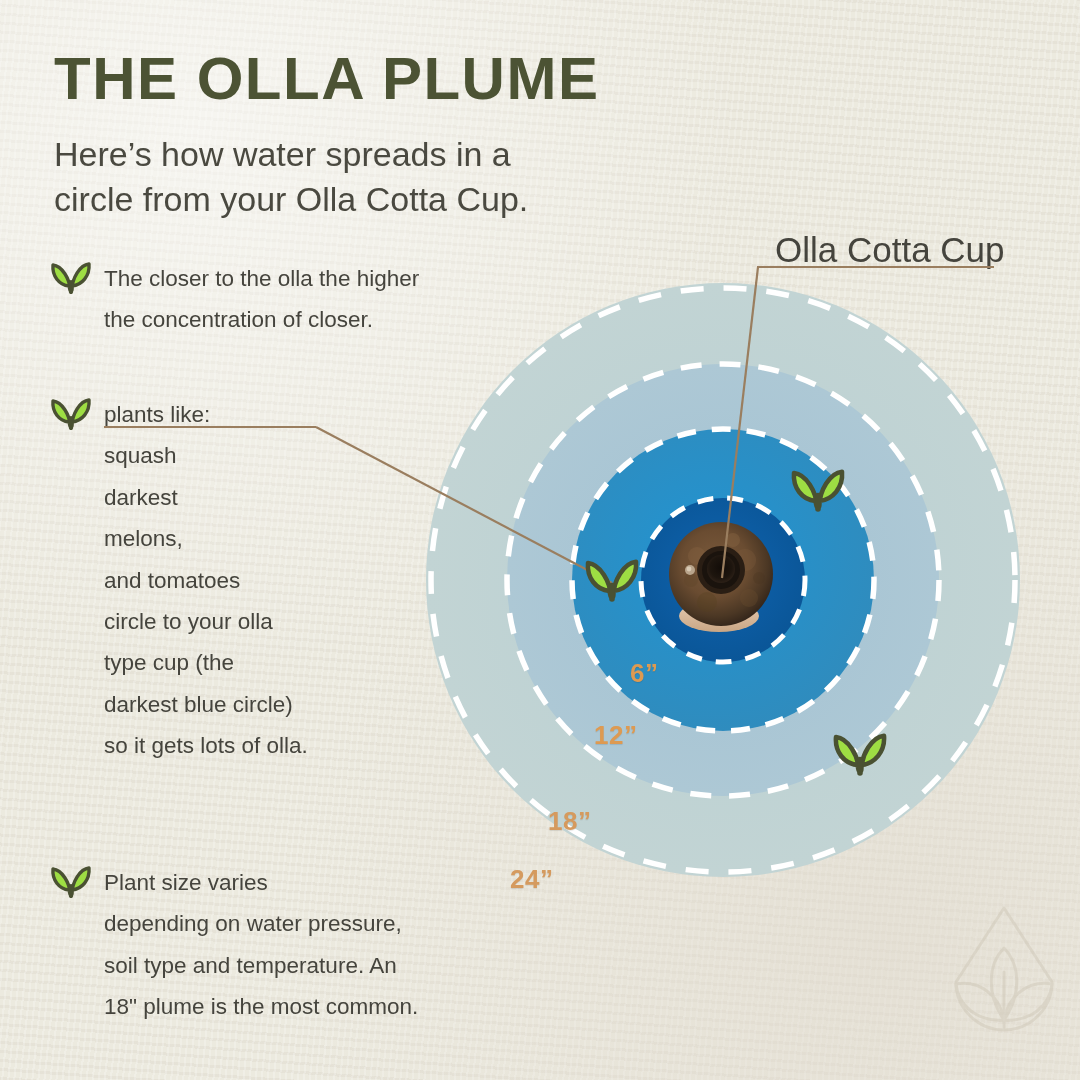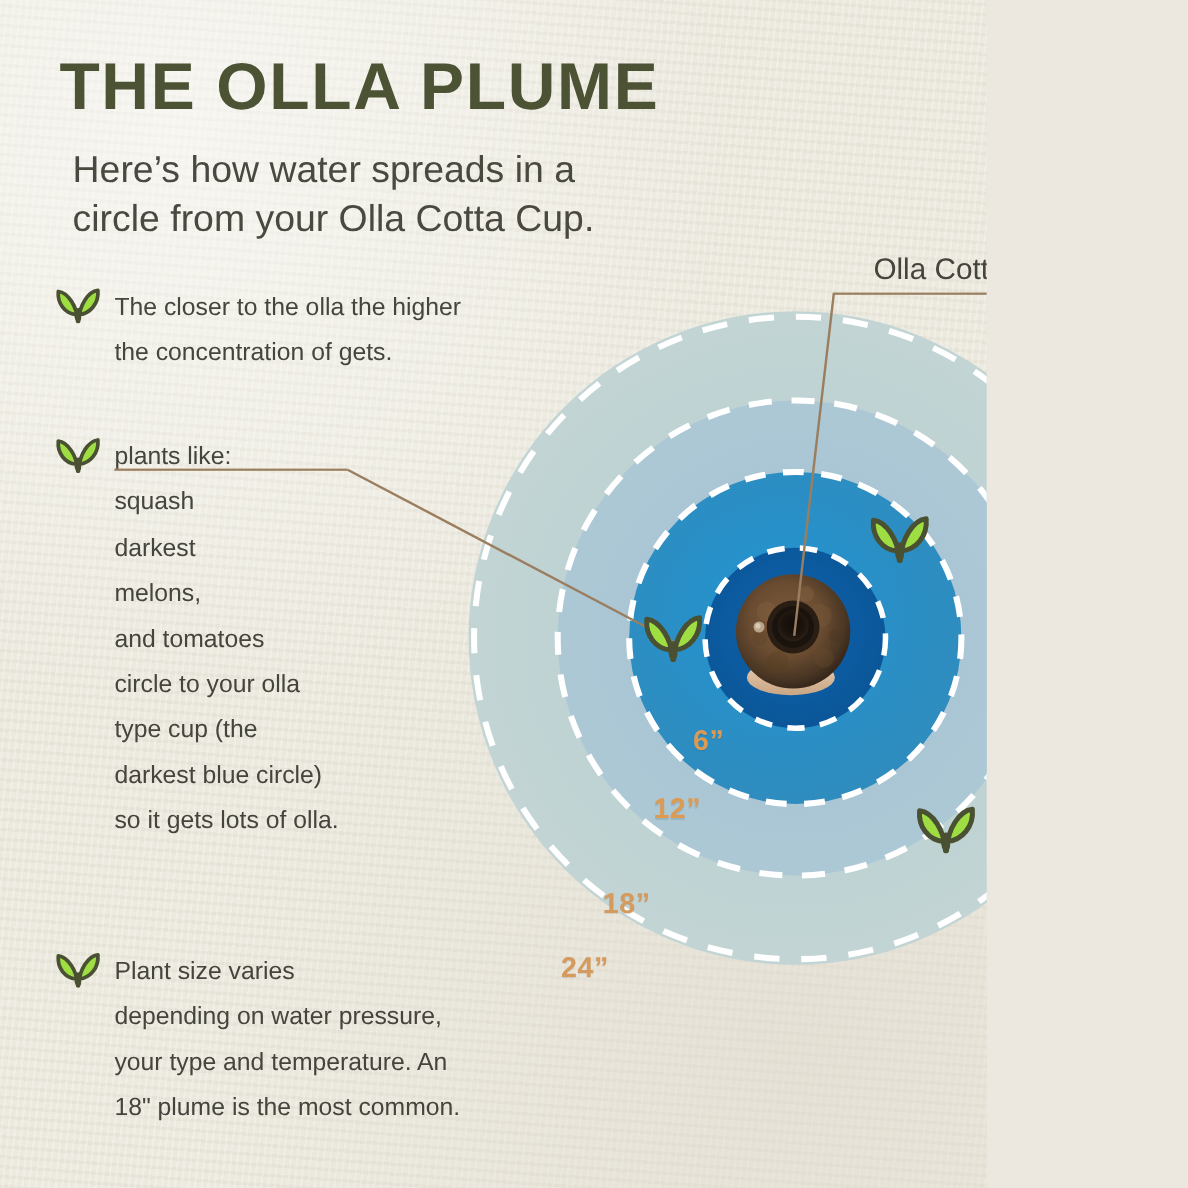--- a/index.html
+++ b/index.html
@@ -10,21 +10,21 @@
   body {
     width: 1080px;
     height: 1080px;
     overflow: hidden;
     font-family: "Liberation Sans", sans-serif;
     background: #ece8e0;
   }
 
   #canvas {
     position: relative;
-    width: 897px;
+    width: 1080px;
     height: 1080px;
     background:
       radial-gradient(circle at 18% 12%, rgba(255,255,255,0.55) 0%, rgba(255,255,255,0) 42%),
       radial-gradient(circle at 82% 88%, rgba(222,215,203,0.55) 0%, rgba(222,215,203,0) 46%),
       repeating-linear-gradient(96deg, rgba(255,255,255,0.22) 0px, rgba(255,255,255,0.22) 2px, rgba(0,0,0,0) 2px, rgba(0,0,0,0) 6px),
       repeating-linear-gradient(4deg, rgba(205,197,184,0.20) 0px, rgba(205,197,184,0.20) 3px, rgba(0,0,0,0) 3px, rgba(0,0,0,0) 9px),
       #eceadf;
     overflow: hidden;
   }
 
@@ -61,21 +61,20 @@
   }
   .subtitle {
     position: absolute;
     left: 54px;
     top: 132px;
     width: 620px;
     font-size: 34px;
     font-weight: 400;
     color: #4a4940;
     line-height: 1.32;
-    margin-left: 12px;
   }
 
   
   .bullet {
     position: absolute;
     display: flex;
     align-items: flex-start;
   }
   .bullet .sprout {
     flex: 0 0 auto;
@@ -101,23 +100,23 @@
     left: 104px;
     top: 426px;
     width: 212px;
     height: 2px;
     background: #9a7e5f;
   }
 
   
   .callout-label {
     position: absolute;
-    left: 794px;
+    left: 775px;
     top: 230px;
-    font-size: 27px;
+    font-size: 35px;
     color: #45443d;
     white-space: nowrap;
   }
   .callout-underline {
     position: absolute;
     left: 757px;
     top: 266px;
     width: 237px;
     height: 2px;
     background: #9a7e5f;
@@ -264,21 +263,21 @@
       <svg width="42" height="34" viewBox="0 0 42 34" xmlns="http://www.w3.org/2000/svg">
         <g stroke="#4a5132" stroke-width="3.4" stroke-linejoin="round" fill="#9ede43">
           <path d="M20 30 C20 19 12 6 3 5 C2 16 9 25 19 26 Z"></path>
           <path d="M22 30 C22 18 30 5 39 4 C40 16 32 25 22 26 Z"></path>
         </g>
         <path d="M21 32 L21 22" stroke="#4a5132" stroke-width="4.2" stroke-linecap="round" fill="none"></path>
       </svg>
     </span>
     <span class="btext">
       <span class="ln">The closer to the olla the higher</span>
-      <span class="ln">the concentration of gets.</span>
+      <span class="ln">the concentration of closer.</span>
     </span>
   </div>
 
   <div class="bullet" id="bullet-2">
     <span class="sprout">
       <svg width="42" height="34" viewBox="0 0 42 34" xmlns="http://www.w3.org/2000/svg">
         <g stroke="#4a5132" stroke-width="3.4" stroke-linejoin="round" fill="#9ede43">
           <path d="M20 30 C20 19 12 6 3 5 C2 16 9 25 19 26 Z"></path>
           <path d="M22 30 C22 18 30 5 39 4 C40 16 32 25 22 26 Z"></path>
         </g>
@@ -305,21 +304,21 @@
         <g stroke="#4a5132" stroke-width="3.4" stroke-linejoin="round" fill="#9ede43">
           <path d="M20 30 C20 19 12 6 3 5 C2 16 9 25 19 26 Z"></path>
           <path d="M22 30 C22 18 30 5 39 4 C40 16 32 25 22 26 Z"></path>
         </g>
         <path d="M21 32 L21 22" stroke="#4a5132" stroke-width="4.2" stroke-linecap="round" fill="none"></path>
       </svg>
     </span>
     <span class="btext">
       <span class="ln">Plant size varies</span>
       <span class="ln">depending on water pressure,</span>
-      <span class="ln">your type and temperature. An</span>
+      <span class="ln">soil type and temperature. An</span>
       <span class="ln">18" plume is the most common.</span>
     </span>
   </div>
 
   <div class="callout-label">Olla Cotta Cup</div>
   <div class="callout-underline"></div>
 
   <div class="ring-label" style="left:630px; top:658px;">6”</div>
   <div class="ring-label" style="left:594px; top:720px;">12”</div>
   <div class="ring-label on-light" style="left:548px; top:780px;">18”</div>

